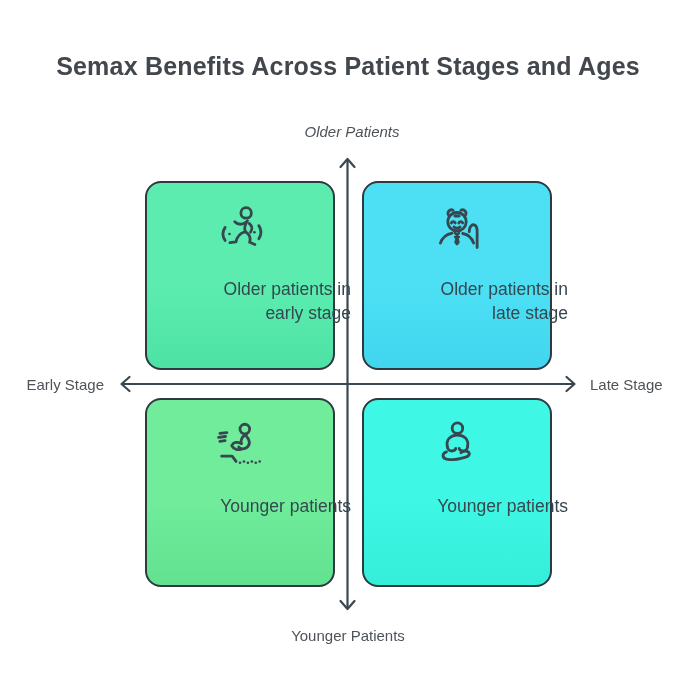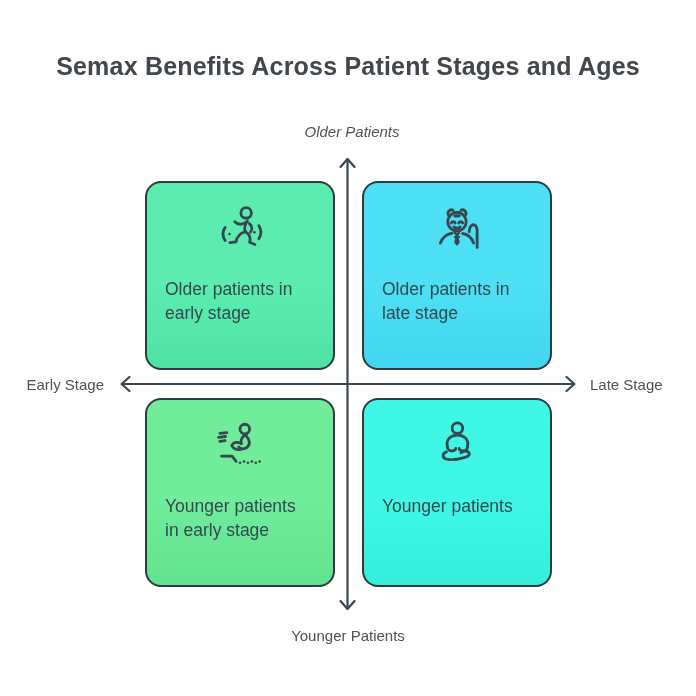--- a/index.html
+++ b/index.html
@@ -59,21 +59,21 @@
   .q-icon {
     width: 56px;
     height: 56px;
     color: var(--icon-stroke, #37474f);
     flex: 0 0 auto;
   }
   .q-icon svg { width: 100%; height: 100%; display: block; }
   .q-label {
     margin-top: 19px;
     width: 100%;
-    text-align: left;
+    text-align: right;
     font-size: 17.5px;
     line-height: 24px;
     color: var(--quadrant-text, #35484f);
     padding-left: 36px;
   }
   .q-label span { display: block; }
 </style>
 </head>
 <body>
 
@@ -154,21 +154,20 @@
         <circle cx="32" cy="50" r="1.5" fill="currentColor" stroke="none"></circle>
         <circle cx="36.5" cy="48.5" r="1.5" fill="currentColor" stroke="none"></circle>
         <circle cx="41" cy="50" r="1.5" fill="currentColor" stroke="none"></circle>
         <circle cx="45.5" cy="48.5" r="1.5" fill="currentColor" stroke="none"></circle>
         <circle cx="50" cy="50" r="1.5" fill="currentColor" stroke="none"></circle>
         <circle cx="54.5" cy="48.5" r="1.5" fill="currentColor" stroke="none"></circle>
       </svg>
     </div>
     <div class="q-label">
       <span>Younger patients</span>
-      <span>in early stage</span>
     </div>
   </div>
 
   <div class="quad br" style="background: linear-gradient(rgb(62, 247, 228) 55%, rgb(52, 238, 218) 100%);">
     <div class="q-icon">
       <svg viewBox="0 0 64 64" fill="none" stroke="currentColor" stroke-width="3.2" stroke-linecap="round" stroke-linejoin="round">
         <circle cx="32.5" cy="10.5" r="6"></circle>
         <path d="M21 32 C19 23 25 18.5 32.5 18.5 C40 18.5 46 23 44 32"></path>
         <path d="M21 32 C21 35 24 37 27 36.5 C29 36.2 30.5 35 30.5 33.5"></path>
         <path d="M44 32 C44 35 41 37 38 36.5 C36 36.2 34.5 35 34.5 33.5"></path>

